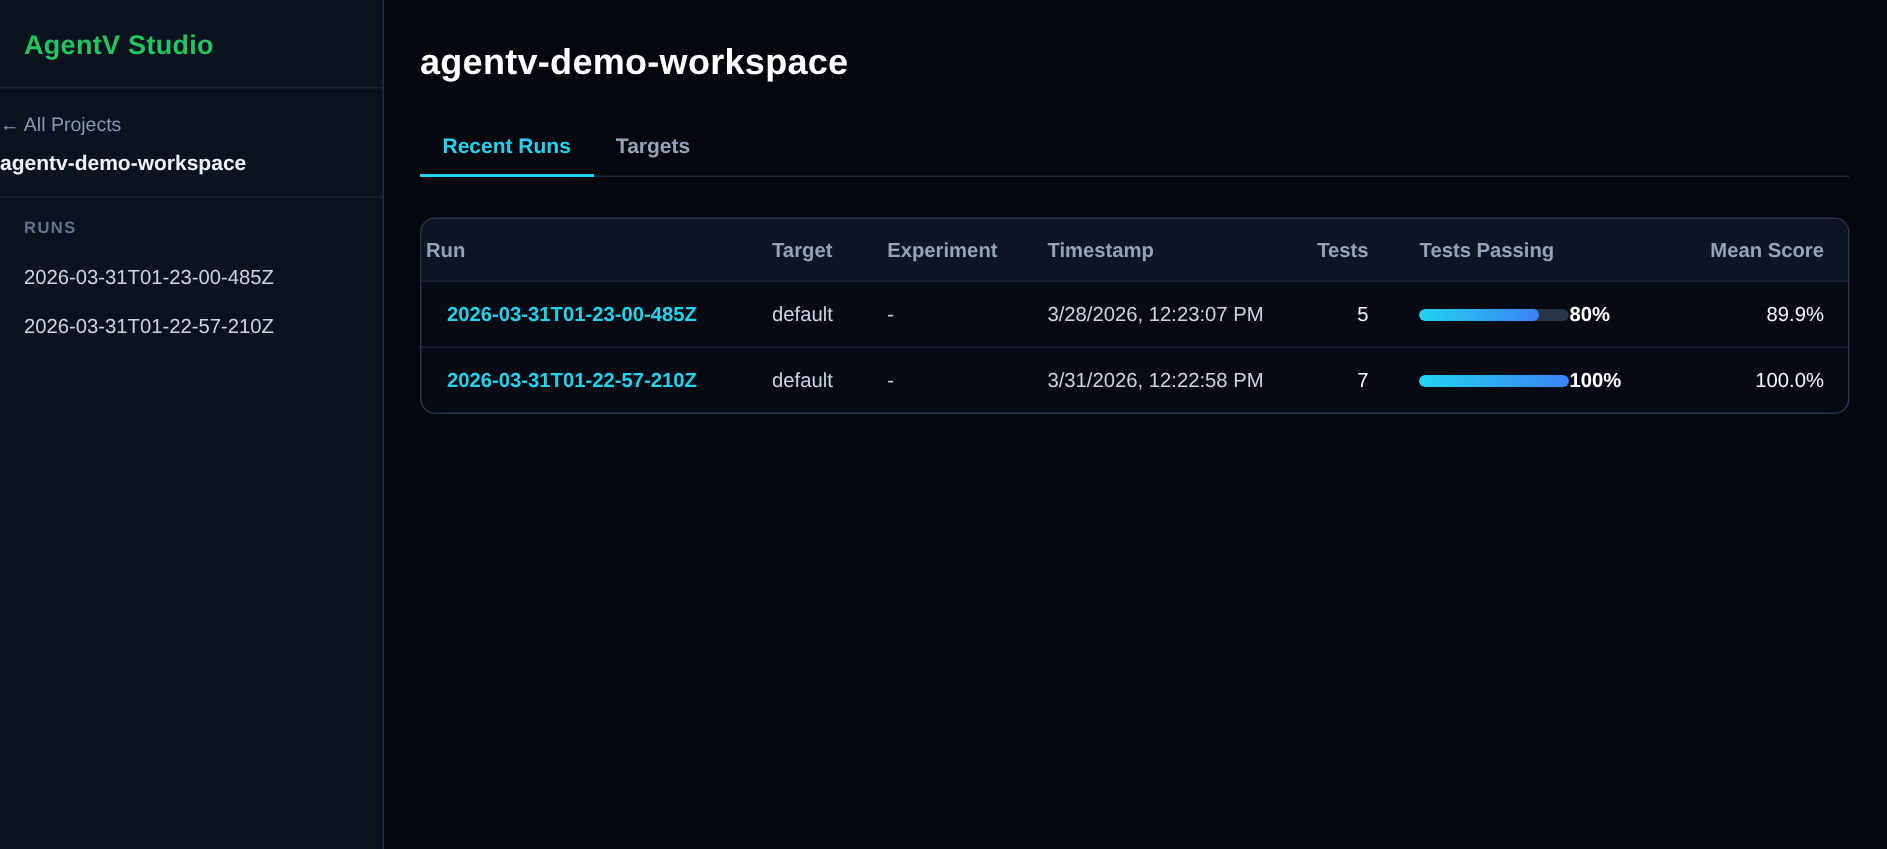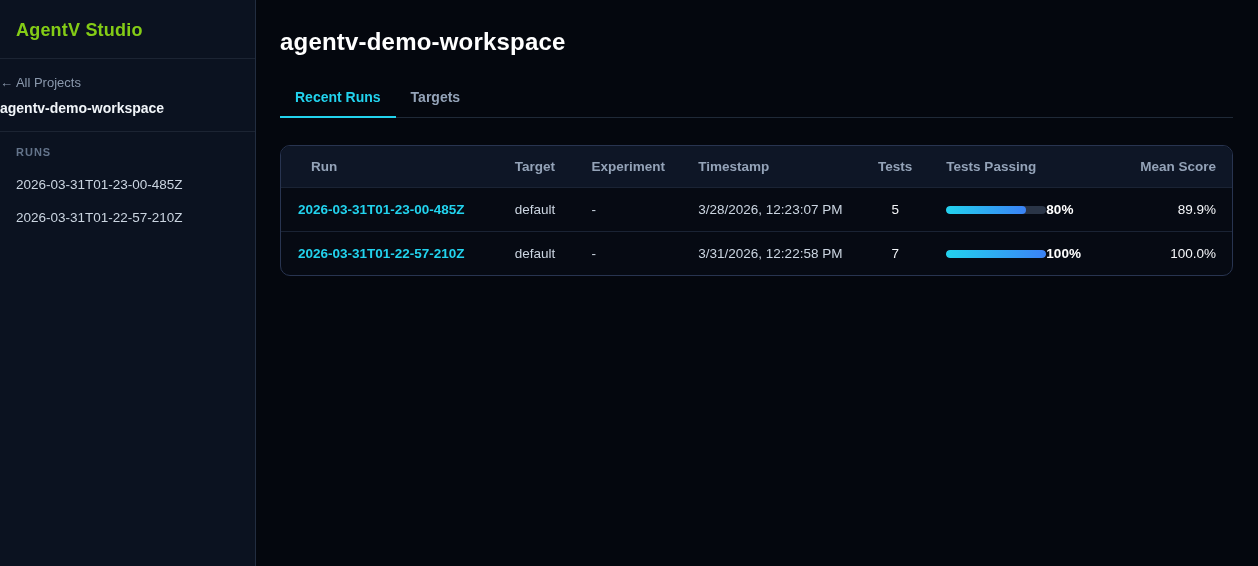--- a/index.html
+++ b/index.html
@@ -17,21 +17,21 @@
     position: absolute; left: 0; top: 0;
     width: 256px; height: 566px;
     background: #0b1220;
     border-right: 1px solid #222d40;
   }
   .sidebar-header {
     padding: 20px 16px 17px 16px;
     border-bottom: 1px solid #1c2433;
   }
   .app-title {
-    font-size: 18px; font-weight: 700; color: #84cc16;
+    font-size: 18px; font-weight: 700; color: #22c55e;
     letter-spacing: 0.2px;
   }
   .sidebar-nav {
     padding: 16px 16px 15px 0;
     border-bottom: 1px solid #1c2433;
   }
   .back-link {
     display: block;
     font-size: 13px; color: #8b99ad;
     margin-bottom: 10px;
@@ -96,22 +96,22 @@
     font-size: 13.5px;
   }
   thead tr { background: #0e1626; }
   th {
     text-align: left;
     color: #94a3b8;
     font-weight: 600;
     padding: 13px 8px;
     white-space: nowrap;
   }
-  th.col-run { padding-left: 30px; }
-  th.col-tests, td.col-tests { text-align: center; }
+  th.col-run { padding-left: 3px; }
+  th.col-tests, td.col-tests { text-align: right; }
   th.col-passing, td.col-passing { padding-left: 26px; }
   th.col-mean, td.col-mean { text-align: right; padding-right: 16px; }
   td {
     padding: 14px 8px;
     border-top: 1px solid #1a2334;
     color: #cbd5e1;
     white-space: nowrap;
   }
   td.col-run { padding-left: 17px; }
   .run-link {

